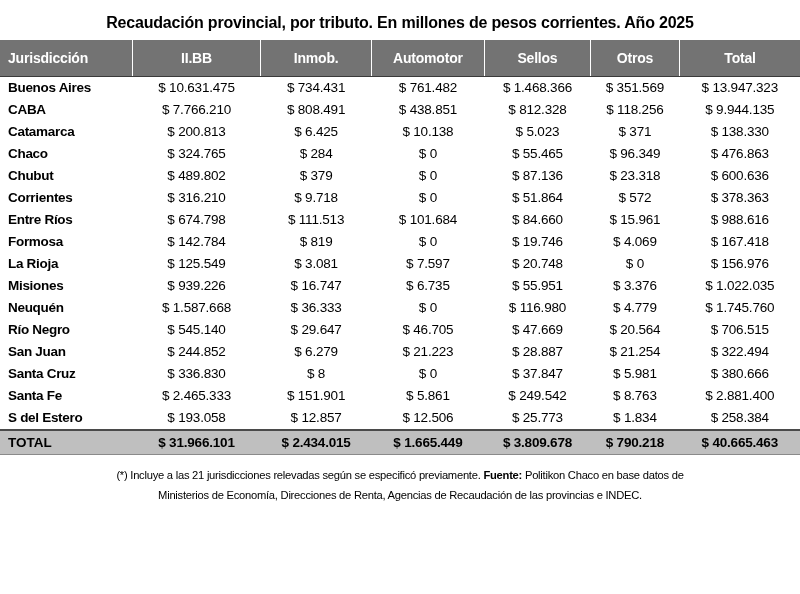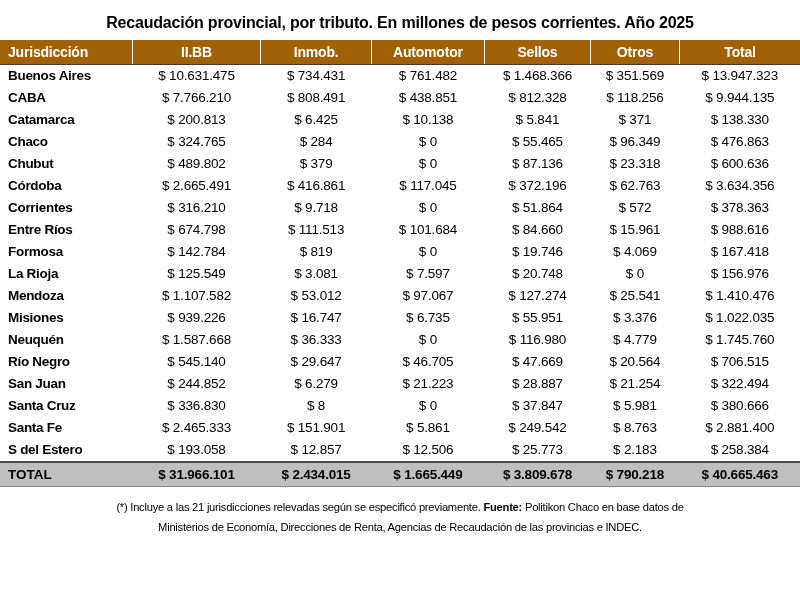--- a/index.html
+++ b/index.html
@@ -37,26 +37,26 @@
   }
   table.tbl col.c0 { width: 17.0%; }
   table.tbl col.c1 { width: 16.6%; }
   table.tbl col.c2 { width: 14.2%; }
   table.tbl col.c3 { width: 14.6%; }
   table.tbl col.c4 { width: 13.6%; }
   table.tbl col.c5 { width: 11.5%; }
   table.tbl col.c6 { width: 15.5%; }
 
   thead th {
-    background: #a16207;
+    background: #737373;
     color: #ffffff;
     font-weight: bold;
     font-size: 14px;
     letter-spacing: -0.2px;
-    height: 24px;
+    height: 36px;
     padding: 0 8px;
     border-right: 1px solid #ffffff;
     border-bottom: 1px solid #3a3a3a;
     text-align: center;
     vertical-align: middle;
     white-space: nowrap;
   }
   thead th.jur {
     text-align: left;
     border-right: 1px solid #ffffff;
@@ -144,50 +144,41 @@
           <td>$ 438.851</td>
           <td>$ 812.328</td>
           <td>$ 118.256</td>
           <td>$ 9.944.135</td>
         </tr>
         <tr>
           <td class="jur">Catamarca</td>
           <td>$ 200.813</td>
           <td>$ 6.425</td>
           <td>$ 10.138</td>
-          <td>$ 5.841</td>
+          <td>$ 5.023</td>
           <td>$ 371</td>
           <td>$ 138.330</td>
         </tr>
         <tr>
           <td class="jur">Chaco</td>
           <td>$ 324.765</td>
           <td>$ 284</td>
           <td>$ 0</td>
           <td>$ 55.465</td>
           <td>$ 96.349</td>
           <td>$ 476.863</td>
         </tr>
         <tr>
           <td class="jur">Chubut</td>
           <td>$ 489.802</td>
           <td>$ 379</td>
           <td>$ 0</td>
           <td>$ 87.136</td>
           <td>$ 23.318</td>
           <td>$ 600.636</td>
-        </tr>
-        <tr>
-          <td class="jur">Córdoba</td>
-          <td>$ 2.665.491</td>
-          <td>$ 416.861</td>
-          <td>$ 117.045</td>
-          <td>$ 372.196</td>
-          <td>$ 62.763</td>
-          <td>$ 3.634.356</td>
         </tr>
         <tr>
           <td class="jur">Corrientes</td>
           <td>$ 316.210</td>
           <td>$ 9.718</td>
           <td>$ 0</td>
           <td>$ 51.864</td>
           <td>$ 572</td>
           <td>$ 378.363</td>
         </tr>
@@ -212,29 +203,20 @@
         <tr>
           <td class="jur">La Rioja</td>
           <td>$ 125.549</td>
           <td>$ 3.081</td>
           <td>$ 7.597</td>
           <td>$ 20.748</td>
           <td>$ 0</td>
           <td>$ 156.976</td>
         </tr>
         <tr>
-          <td class="jur">Mendoza</td>
-          <td>$ 1.107.582</td>
-          <td>$ 53.012</td>
-          <td>$ 97.067</td>
-          <td>$ 127.274</td>
-          <td>$ 25.541</td>
-          <td>$ 1.410.476</td>
-        </tr>
-        <tr>
           <td class="jur">Misiones</td>
           <td>$ 939.226</td>
           <td>$ 16.747</td>
           <td>$ 6.735</td>
           <td>$ 55.951</td>
           <td>$ 3.376</td>
           <td>$ 1.022.035</td>
         </tr>
         <tr>
           <td class="jur">Neuquén</td>
@@ -280,21 +262,21 @@
           <td>$ 249.542</td>
           <td>$ 8.763</td>
           <td>$ 2.881.400</td>
         </tr>
         <tr>
           <td class="jur">S del Estero</td>
           <td>$ 193.058</td>
           <td>$ 12.857</td>
           <td>$ 12.506</td>
           <td>$ 25.773</td>
-          <td>$ 2.183</td>
+          <td>$ 1.834</td>
           <td>$ 258.384</td>
         </tr>
         <tr class="total">
           <td class="jur">TOTAL</td>
           <td>$ 31.966.101</td>
           <td>$ 2.434.015</td>
           <td>$ 1.665.449</td>
           <td>$ 3.809.678</td>
           <td>$ 790.218</td>
           <td>$ 40.665.463</td>

